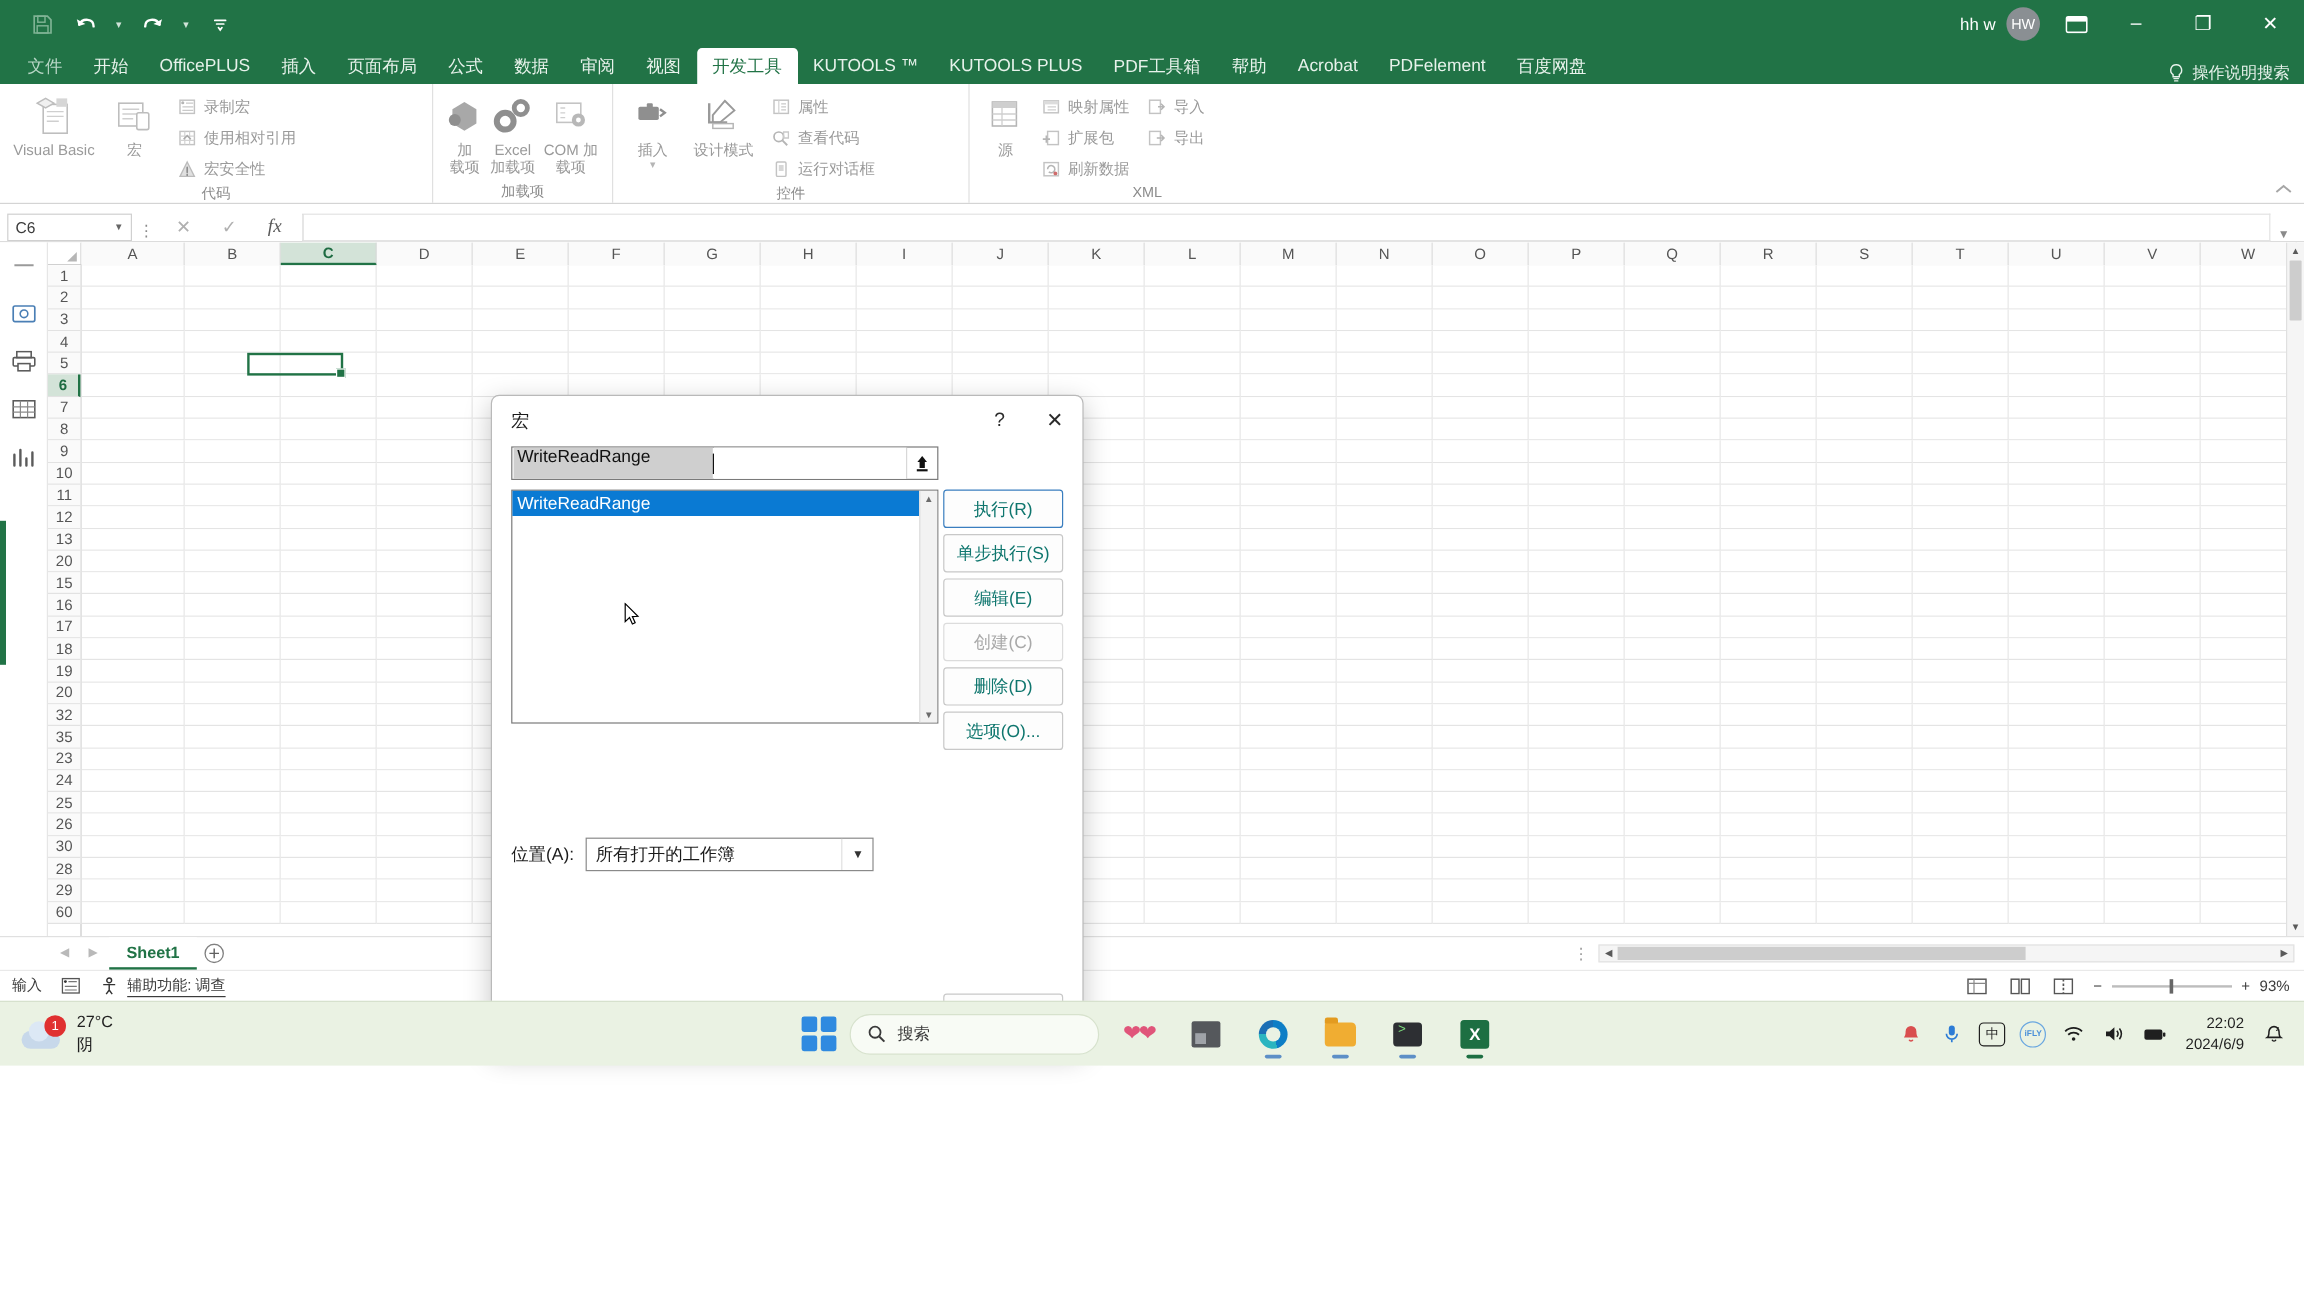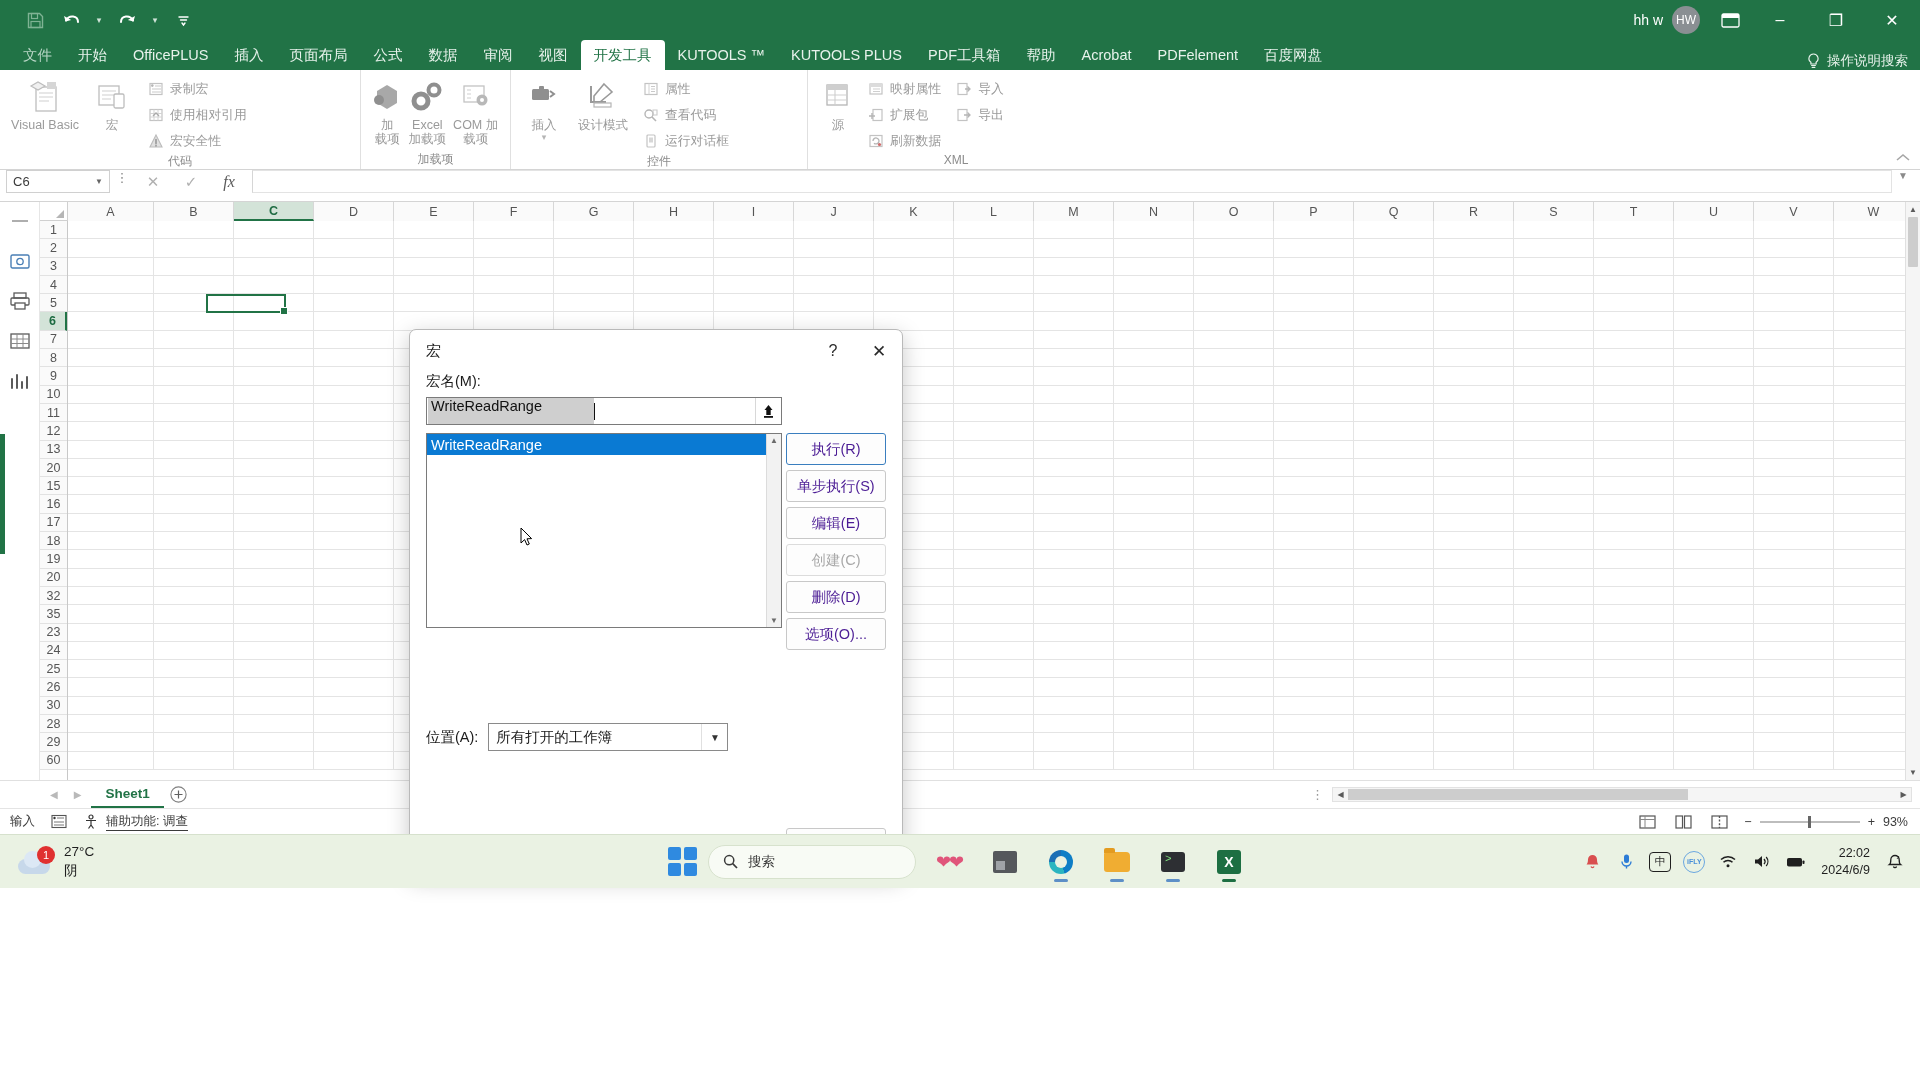--- a/index.html
+++ b/index.html
@@ -80,21 +80,21 @@
     display: flex; align-items: center; gap: 6px; color: #9a9a9a; font-size: 12.8px;
     height: 24px; padding: 0 4px; white-space: nowrap;
   }
   .small-btn .glyph { width: 17px; height: 17px; display: flex; align-items: center; justify-content: center; }
   .ribbon-collapse {
     position: absolute; right: 10px; bottom: 6px; color: #a6a6a6; font-size: 13px;
   }
 
   
   .formula-row {
-    height: 32px; display: flex; align-items: flex-start; background: #ffffff;
+    height: 32px; display: flex; align-items: flex-end; background: #ffffff;
     border-bottom: 1px solid #d4d4d4; padding: 0 6px;
   }
   .namebox {
     width: 104px; height: 23px; border: 1px solid #d0d0d0; background: #fff;
     display: flex; align-items: center; padding: 0 6px; font-size: 13px; color: #3b3b3b;
   }
   .namebox .nb-caret { margin-left: auto; font-size: 8px; color: #666; }
   .fb-dots { width: 24px; text-align: center; color: #8a8a8a; font-size: 13px; letter-spacing: 0; }
   .fb-btns { display: flex; align-items: center; gap: 0; }
   .fb-btn { width: 38px; height: 24px; display: flex; align-items: center; justify-content: center;
@@ -223,21 +223,21 @@
   }
   .name-input-filler { flex: 1; height: 26px; background: #ffffff; }
   .updn-btn {
     width: 26px; height: 26px; border-left: 1px solid #d8d8d8; display: flex;
     align-items: center; justify-content: center; font-size: 14px; color: #111;
   }
   .caret-bar { width: 1px; height: 17px; background: #111; }
   .btn {
     width: 100px; height: 32px; border: 1px solid #c8c8c8; background: #fdfdfd;
     display: flex; align-items: center; justify-content: center;
-    font-size: 14.5px; color: #4c1d95; border-radius: 3px;
+    font-size: 14.5px; color: #0f766e; border-radius: 3px;
   }
   .btn.primary { border: 1.6px solid #3a7ebf; }
   .btn.disabled { color: #a9a9a9; border-color: #dcdcdc; }
   .btn-col {
     position: absolute; right: 16px; top: 0; display: flex; flex-direction: column; gap: 5px;
   }
   .listbox {
     position: absolute; left: 16px; top: 0; width: 356px; height: 195px;
     border: 1px solid #7a7a7a; background: #ffffff; display: flex;
   }
@@ -1606,21 +1606,20 @@
 <div class="dlg-shadow">
   <div class="dlg-title">
     <span>宏</span>
     <div class="dlg-title-btns">
       <div class="dlg-tbtn help">?</div>
       <div class="dlg-tbtn">✕</div>
     </div>
   </div>
 
   <div class="dlg-body">
-    <div class="lbl-macroname">宏名(M):</div>
 
     <div class="name-row">
       <div class="name-input-wrap">
         <span class="name-input">WriteReadRange</span>
         <span class="caret-bar"></span>
         <span class="name-input-filler"></span>
         <span class="updn-btn">
           <svg class="svgi" width="13" height="15" viewBox="0 0 13 15">
               <path d="M6.5 1 L10.5 6 H2.5 Z" fill="#111"></path>
               <rect x="4.3" y="6" width="4.4" height="5" fill="#111"></rect>

